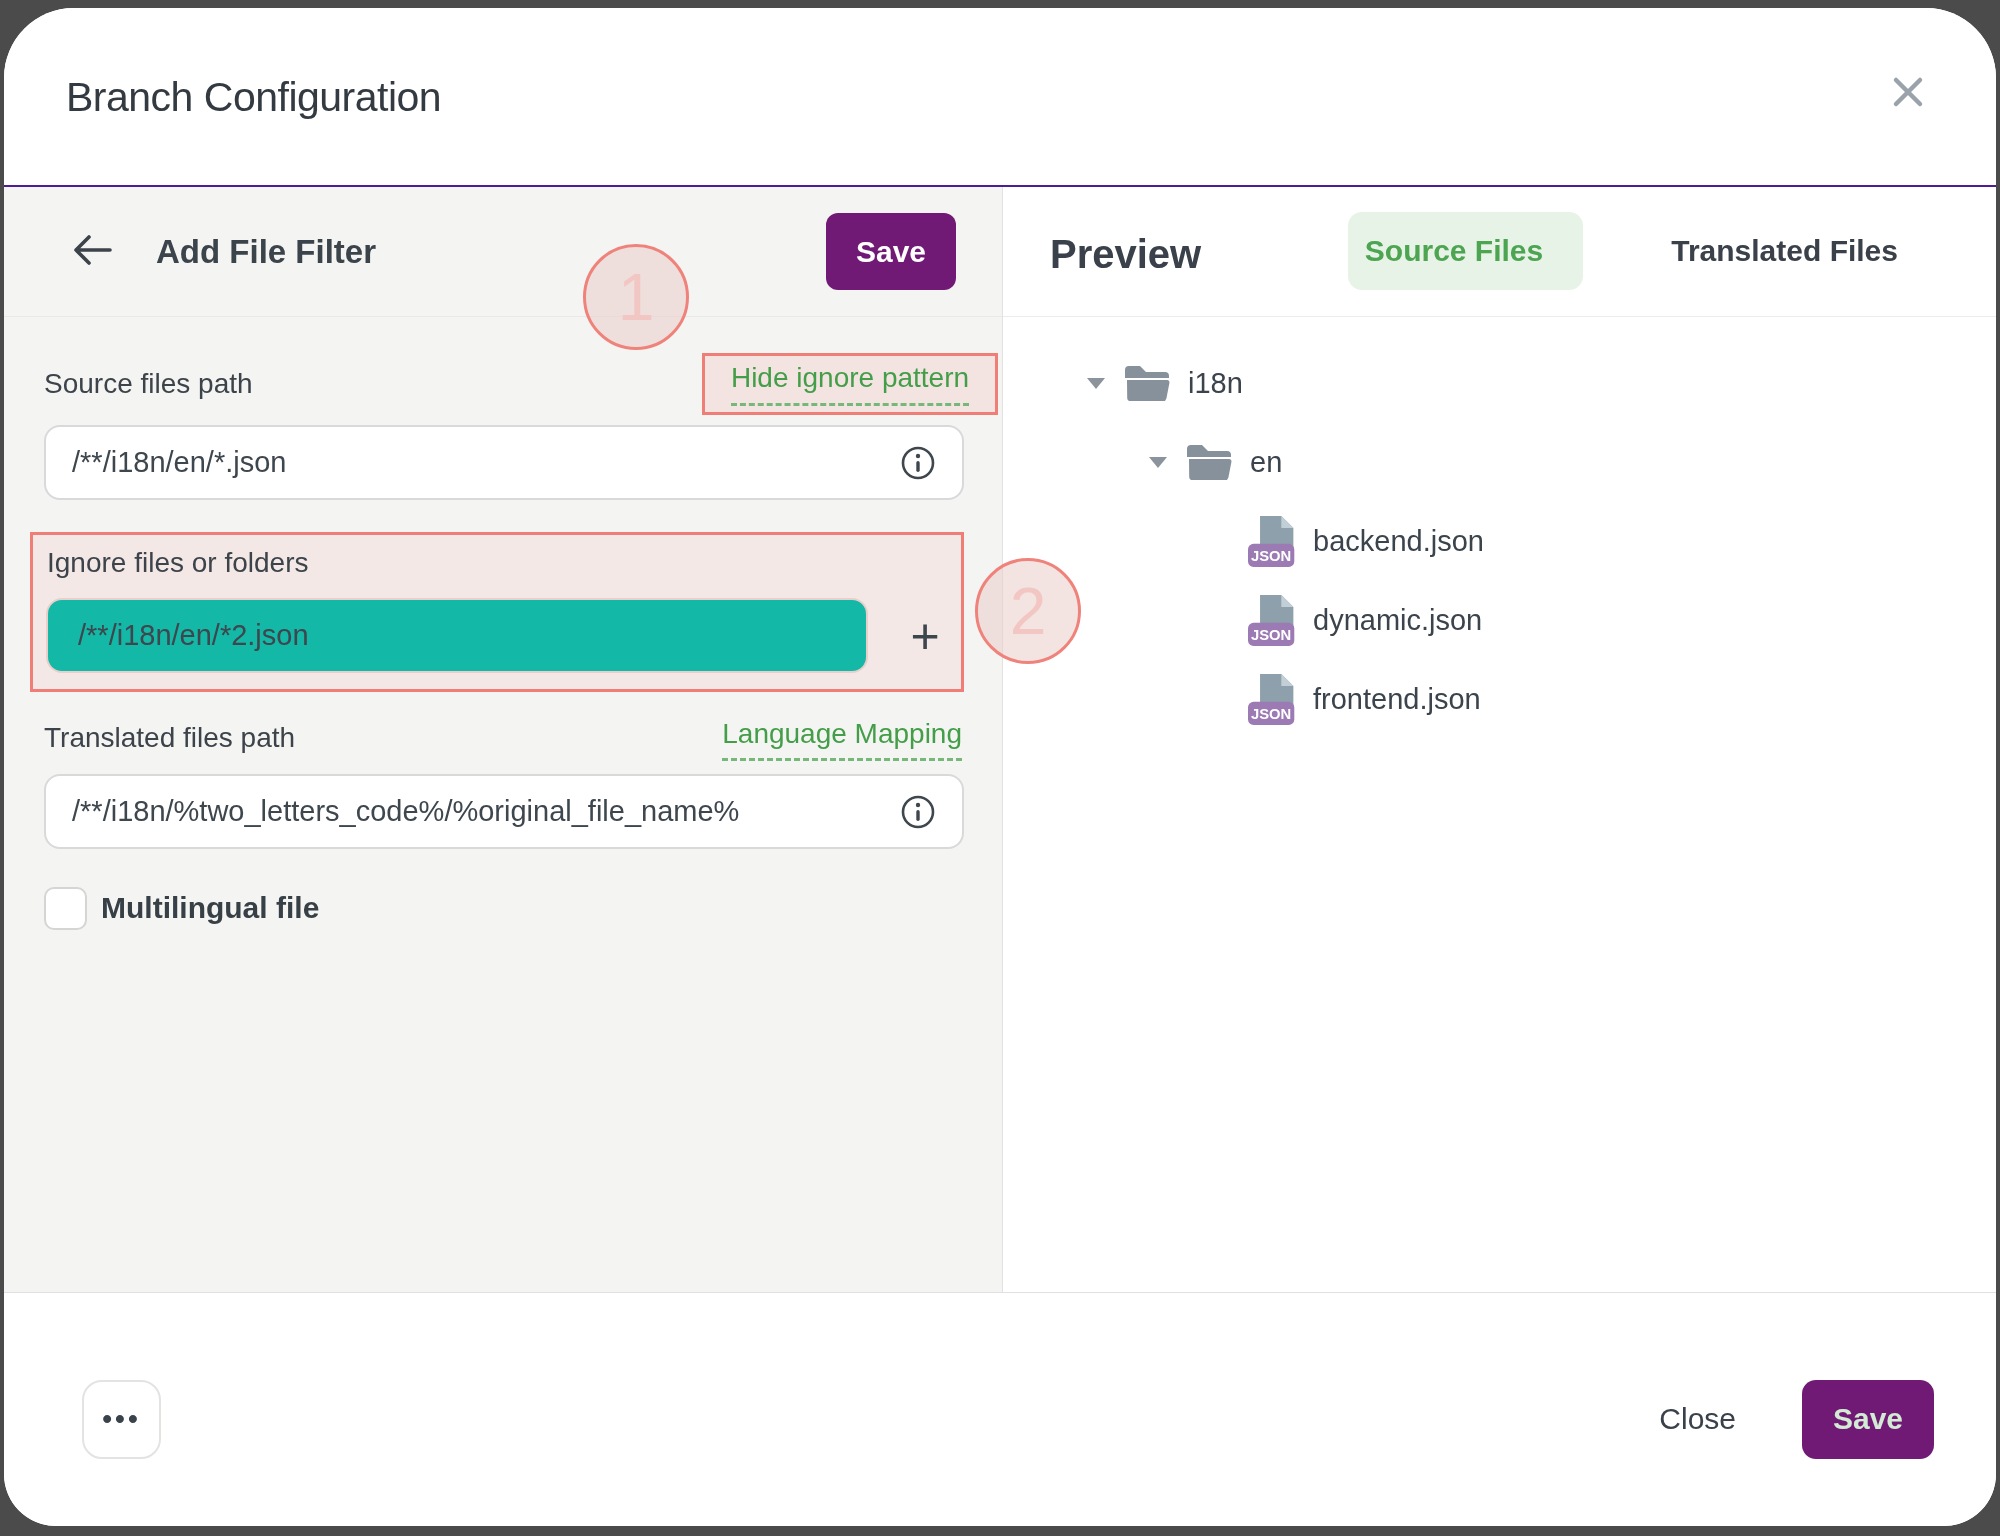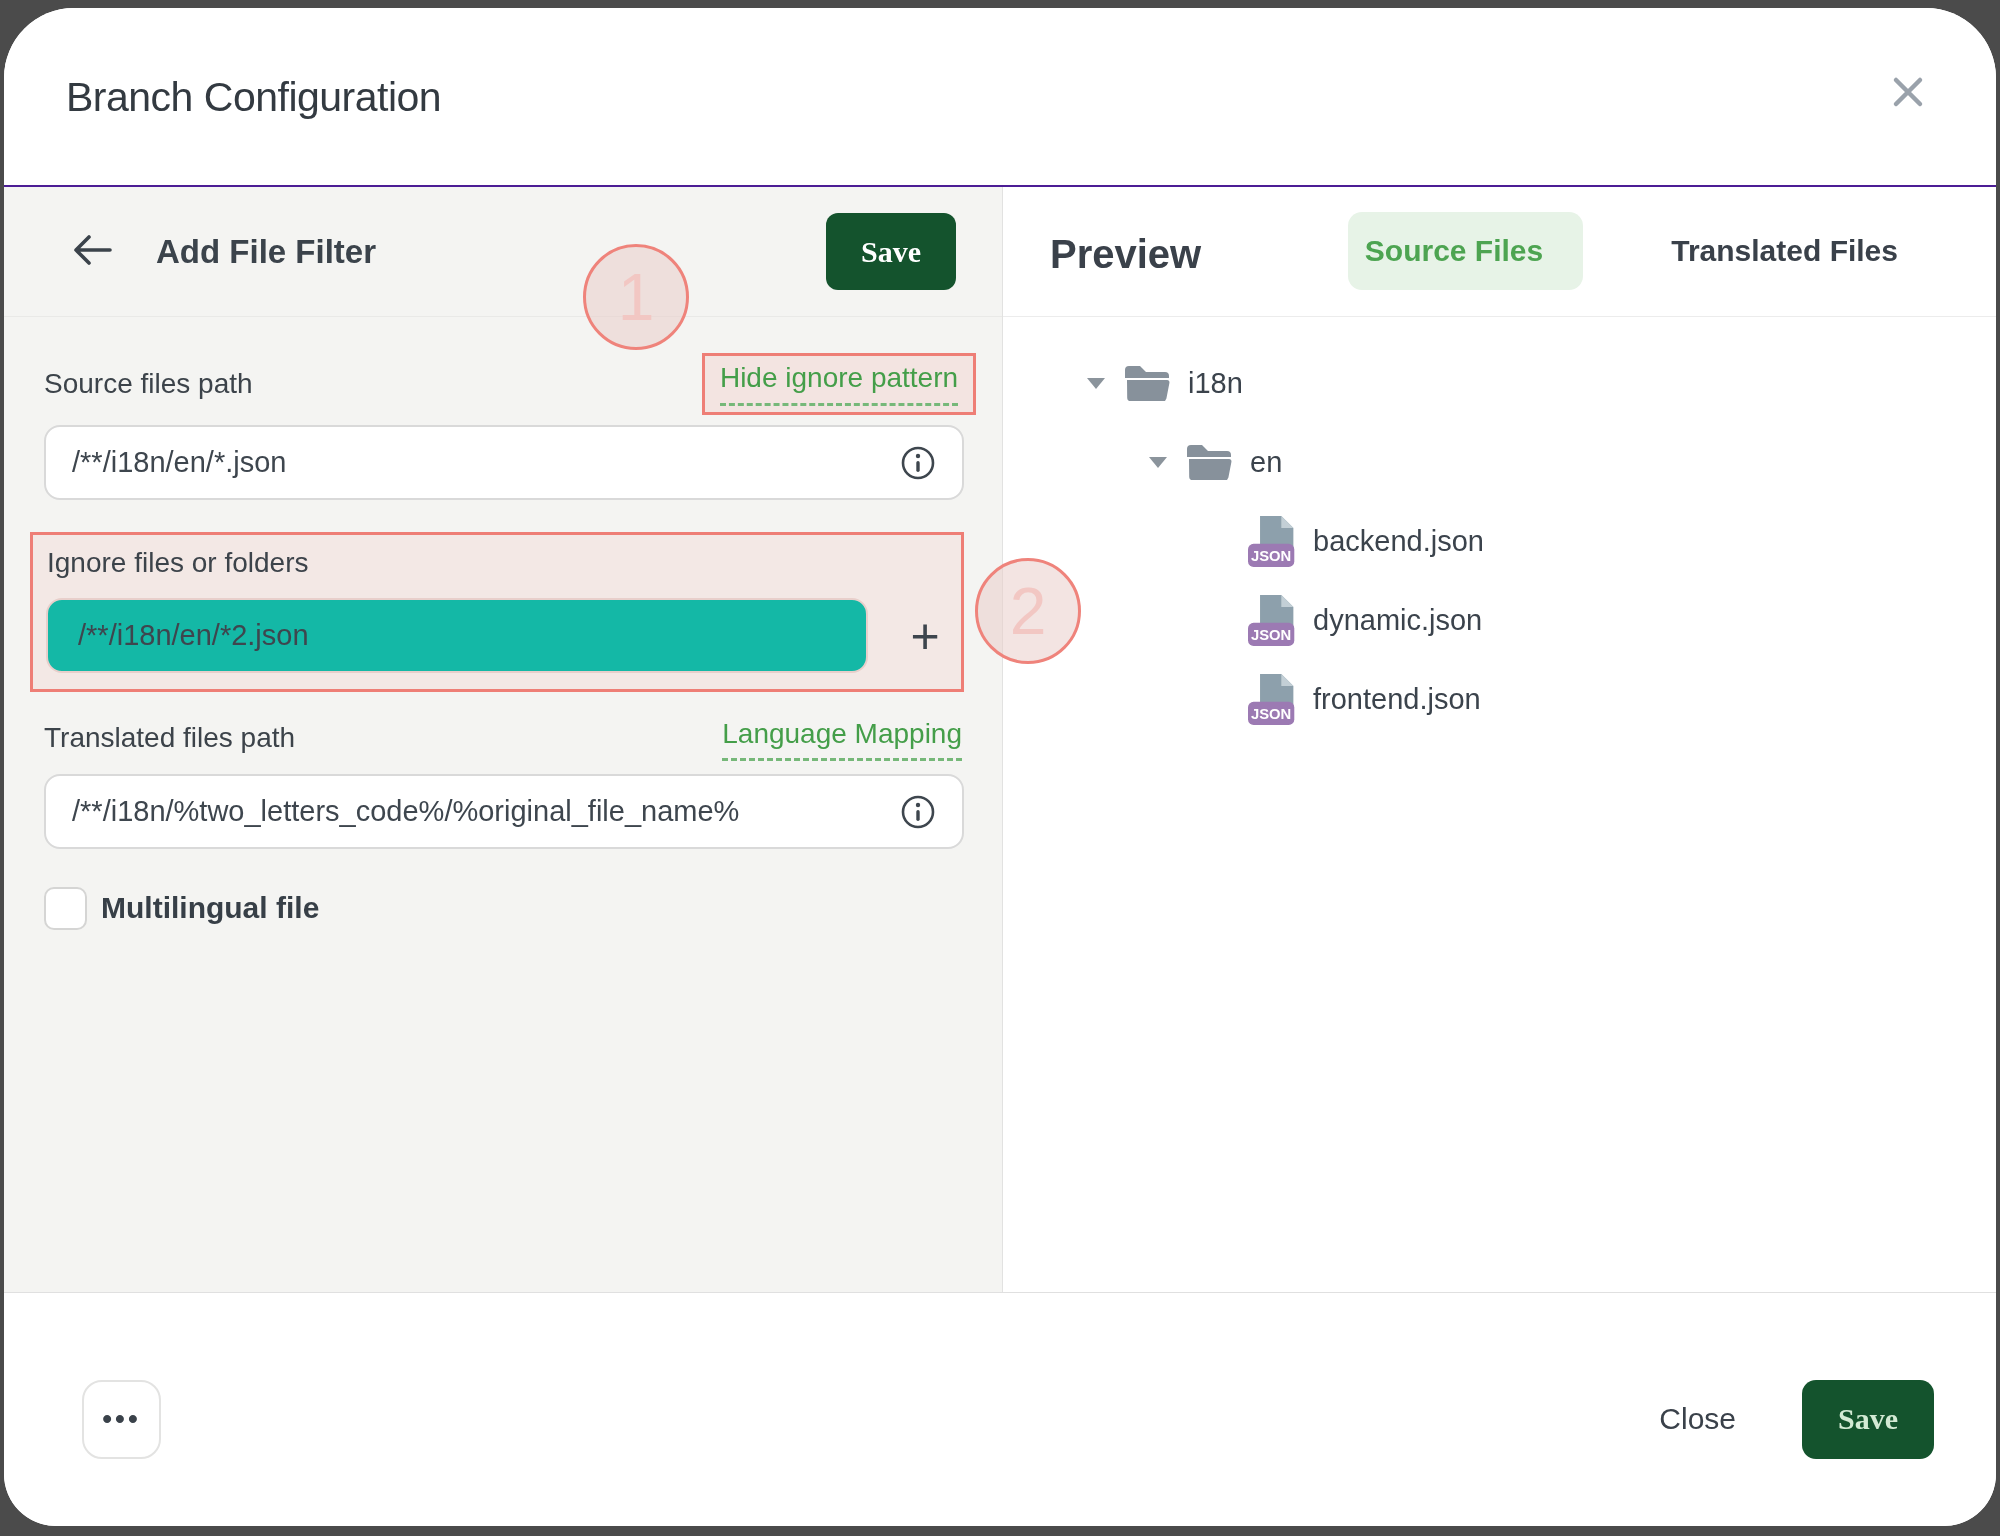--- a/index.html
+++ b/index.html
@@ -43,41 +43,41 @@
   .filter-header {
     position:absolute; top:0; left:0; width:100%; height:130px;
     border-bottom:1px solid #e9e9e7;
   }
   .back-btn { position:absolute; left:68px; top:46px; background:none; border:none; cursor:pointer; }
   .filter-title {
     position:absolute; left:152px; top:46px;
     font-size:33px; font-weight:600; color:#3b434b;
   }
   .btn-green {
-    background:#14532d; border:none; border-radius:12px; cursor:pointer;
-    display:flex; align-items:center; justify-content:center;
-    font-family:Liberation Serif, serif;
+    background:#701a75; border:none; border-radius:12px; cursor:pointer;
+    display:flex; align-items:center; justify-content:center;
+    font-family:Liberation Sans, sans-serif;
   }
   .save-top {
     position:absolute; right:46px; top:26px; width:130px; height:77px;
     font-size:30px; font-weight:600; color:#ffffff;
   }
 
   
   .form-label { position:absolute; font-size:28px; font-weight:500; color:#3c434a; }
   .lbl-source { left:40px; top:181px; }
   .lbl-translated { left:40px; top:535px; }
 
   .green-link {
     font-size:28px; font-weight:500; color:#449e49; text-decoration:none;
     border-bottom:3px dashed #76b879; padding-bottom:9px; cursor:pointer;
     white-space:nowrap;
   }
   .hide-pattern-box {
-    position:absolute; top:166px; right:26px; width:274px; height:62px;
+    position:absolute; top:166px; right:4px; width:296px; height:62px;
     border:3px solid #ee7e76; background:rgba(238,126,118,0.13);
     display:flex; align-items:center; justify-content:center;
   }
   .lang-link-wrap { position:absolute; top:531px; right:40px; }
 
   .text-input {
     position:absolute; left:40px; width:920px; height:75px;
     background:#fff; border:2px solid #d9d9d9; border-radius:16px;
     display:flex; align-items:center; padding:0 26px;
     font-size:29px; color:#3e464e; white-space:nowrap;

